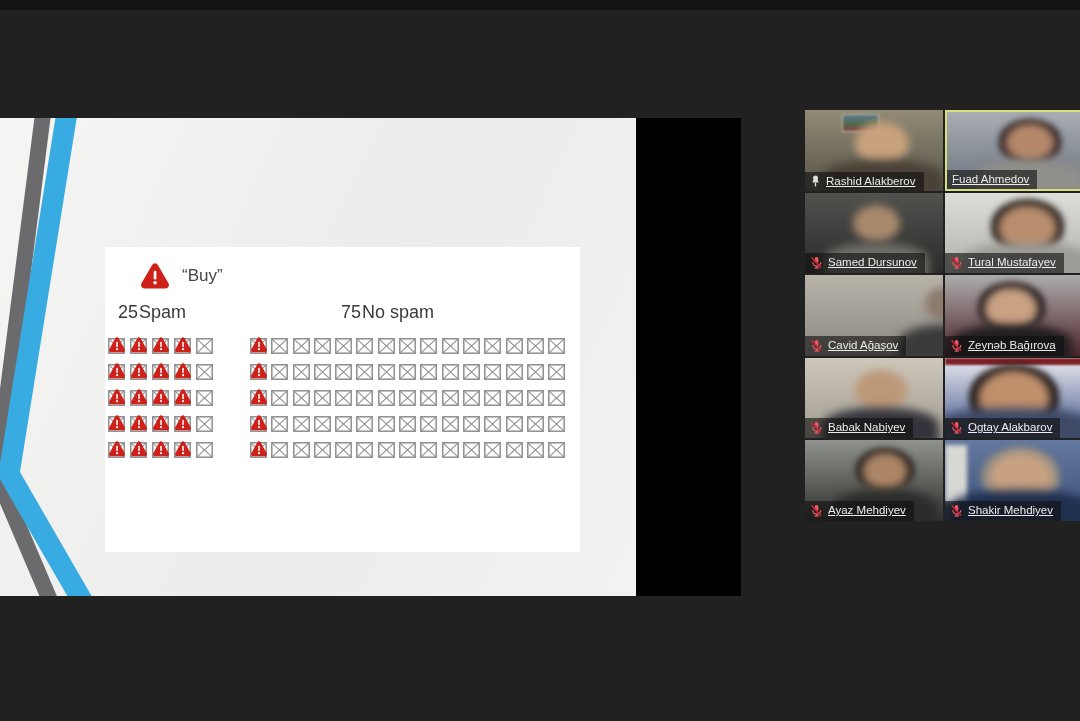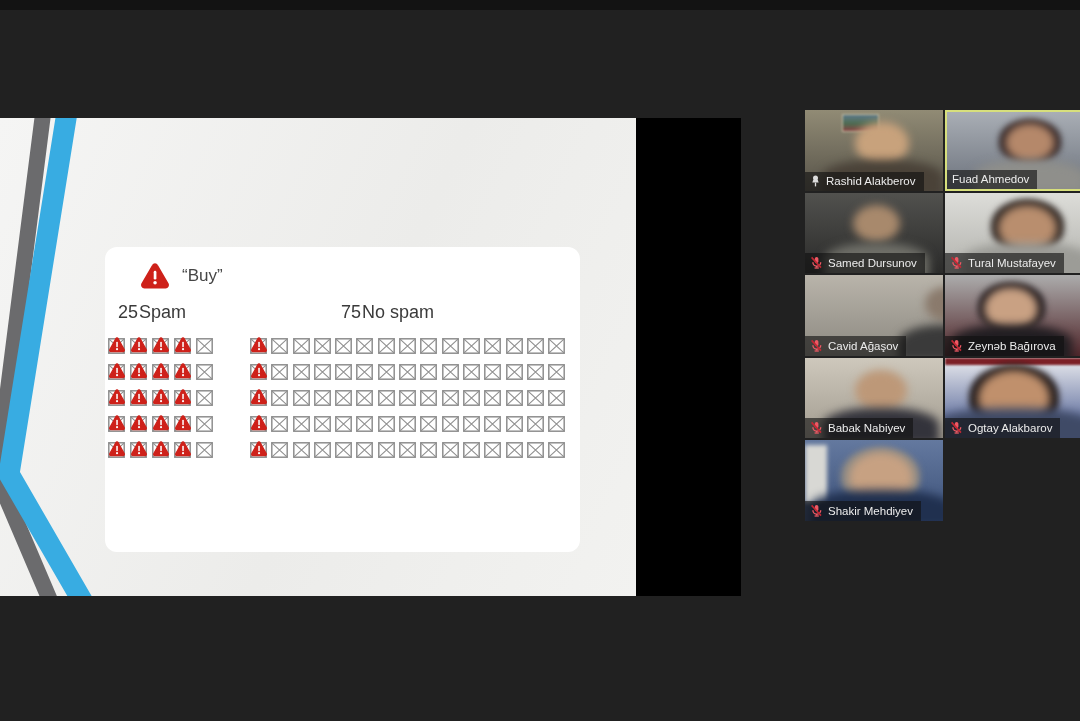--- a/index.html
+++ b/index.html
@@ -8,21 +8,21 @@
   .top-strip{position:absolute;left:0;top:0;width:1080px;height:10px;background:#131313;}
 
   
   .share-area{position:absolute;left:0;top:118px;width:741px;height:478px;}
   .slide{position:absolute;left:0;top:0;width:636px;height:478px;overflow:hidden;
          background:linear-gradient(115deg,#f5f5f4 0%,#ececea 55%,#f2f2f0 100%);}
   .black-bar{position:absolute;left:636px;top:0;width:105px;height:478px;background:#000;}
   .stripes{position:absolute;left:0;top:0;}
   .slide-title{position:absolute;left:54px;right:0;top:56px;text-align:center;
                font-family:"Liberation Serif",serif;font-size:37px;color:#151515;letter-spacing:.5px;}
-  .panel{position:absolute;left:105px;top:129px;width:475px;height:305px;background:#ffffff;border-radius:12px;}
+  .panel{position:absolute;left:105px;top:129px;width:475px;height:305px;background:#ffffff;}
   .buy-row{position:absolute;left:36px;top:14px;display:flex;align-items:center;gap:13px;}
   .buy-row .warn-big{width:28px;height:30px;}
   .buy-label{font-size:17px;color:#454545;}
   .counts{position:absolute;left:0;top:55px;width:100%;height:22px;font-size:18px;color:#3a3a3a;}
   .count{position:absolute;display:flex;gap:1px;white-space:nowrap;}
   .count.spam{left:13px;}
   .count.nospam{left:236px;}
   .grid{position:absolute;display:grid;}
   .grid.spam{left:3px;top:90px;grid-template-columns:repeat(5,17px);gap:9px 5px;}
   .grid.nospam{left:145px;top:90px;grid-template-columns:repeat(15,17px);gap:9px 4.3px;}
@@ -30,23 +30,23 @@
   .cell svg.env{position:absolute;left:0;bottom:0;}
   .cell svg.warn{position:absolute;left:0.5px;top:-1px;}
 
   
   .gallery{position:absolute;left:805px;top:110px;width:279px;
            display:grid;grid-template-columns:138px 138px;grid-auto-rows:80.6px;gap:2px;}
   .tile{position:relative;background:#111;overflow:hidden;box-sizing:border-box;cursor:pointer;}
   .tile.active{border:2px solid #d7df7c;}
   .video{position:absolute;inset:0;overflow:hidden;}
   .video .hair,.video .head,.video .torso,.video .decor{position:absolute;}
-  .name-tag{position:absolute;left:0;bottom:0;display:flex;align-items:flex-end;gap:5px;
+  .name-tag{position:absolute;left:0;bottom:0;display:flex;align-items:flex-start;gap:5px;
             background:rgba(16,16,16,.62);color:#ececec;font-size:11.5px;
-            padding:3px 8px 4px 5px;white-space:nowrap;max-width:100%;box-sizing:border-box;}
+            padding:3px 8px 4px 5px;white-space:nowrap;max-width:100%;box-sizing:border-box;text-decoration:underline;}
   .name-tag svg{flex:0 0 auto;}
 </style>
 </head>
 <body>
 
 <div class="screen">
   <div class="top-strip"></div>
 
   <div class="share-area">
     <div class="slide">
@@ -981,20 +981,39 @@
         <rect x="4.8" y="1" width="3.6" height="6.2" rx="1.8" fill="#ee5964"></rect>
         <path d="M2.9 6.2 a3.9 3.9 0 0 0 7.8 0" fill="none" stroke="#ee5964" stroke-width="1.4"></path>
         <line x1="6.7" y1="10.1" x2="6.7" y2="11.6" stroke="#ee5964" stroke-width="1.4"></line>
         <line x1="4.6" y1="12" x2="8.8" y2="12" stroke="#ee5964" stroke-width="1.3"></line>
         <line x1="1.6" y1="1.4" x2="11" y2="11.6" stroke="#c22733" stroke-width="1.6"></line>
       </svg>
       <span class="pname">Ogtay Alakbarov</span>
     </div>
   </div>
 
+  <div class="tile">
+    <div class="video" style="background: linear-gradient(rgb(144, 147, 141) 0%, rgb(48, 49, 47) 100%);">
+
+      <div class="hair" style="width: 42.5%; height: 51.52%; left: 36.75%; top: 9.24%; background: rgb(30, 26, 24); border-radius: 50% 50% 42% 42%; filter: blur(3px);"></div>
+      <div class="head" style="width: 34%; height: 46%; left: 41%; top: 15%; background: rgb(171, 133, 102); border-radius: 50%; filter: blur(4px);"></div>
+      <div class="torso" style="width: 76%; height: 46%; left: 20%; bottom: -8%; background: rgb(44, 44, 42); border-radius: 45% 45% 0px 0px; filter: blur(5px);"></div>
+    </div>
+    <div class="name-tag">
+
+      <svg class="mic" width="13" height="13" viewBox="0 0 13 13">
+        <rect x="4.8" y="1" width="3.6" height="6.2" rx="1.8" fill="#ee5964"></rect>
+        <path d="M2.9 6.2 a3.9 3.9 0 0 0 7.8 0" fill="none" stroke="#ee5964" stroke-width="1.4"></path>
+        <line x1="6.7" y1="10.1" x2="6.7" y2="11.6" stroke="#ee5964" stroke-width="1.4"></line>
+        <line x1="4.6" y1="12" x2="8.8" y2="12" stroke="#ee5964" stroke-width="1.3"></line>
+        <line x1="1.6" y1="1.4" x2="11" y2="11.6" stroke="#c22733" stroke-width="1.6"></line>
+      </svg>
+      <span class="pname">Ayaz Mehdiyev</span>
+    </div>
+  </div>
 
   <div class="tile">
     <div class="video" style="background: linear-gradient(rgb(100, 121, 159) 0%, rgb(60, 81, 121) 100%);">
 
       <div class="decor left-panel" style="left: 0px; top: 6%; width: 16%; height: 72%; background: rgb(216, 216, 212); filter: blur(2px);"></div>
 
       <div class="hair" style="width: 57.375%; height: 69.552%; left: 26.3125%; top: 8.274%; background: rgb(142, 138, 132); border-radius: 50% 50% 42% 42%; filter: blur(3px);"></div>
       <div class="head" style="width: 45.9%; height: 62.1%; left: 32.05%; top: 15%; background: rgb(199, 161, 130); border-radius: 50%; filter: blur(4px);"></div>
       <div class="torso" style="width: 102.6%; height: 46%; left: 3.7%; bottom: -8%; background: rgb(32, 48, 79); border-radius: 45% 45% 0px 0px; filter: blur(5px);"></div>
     </div>

